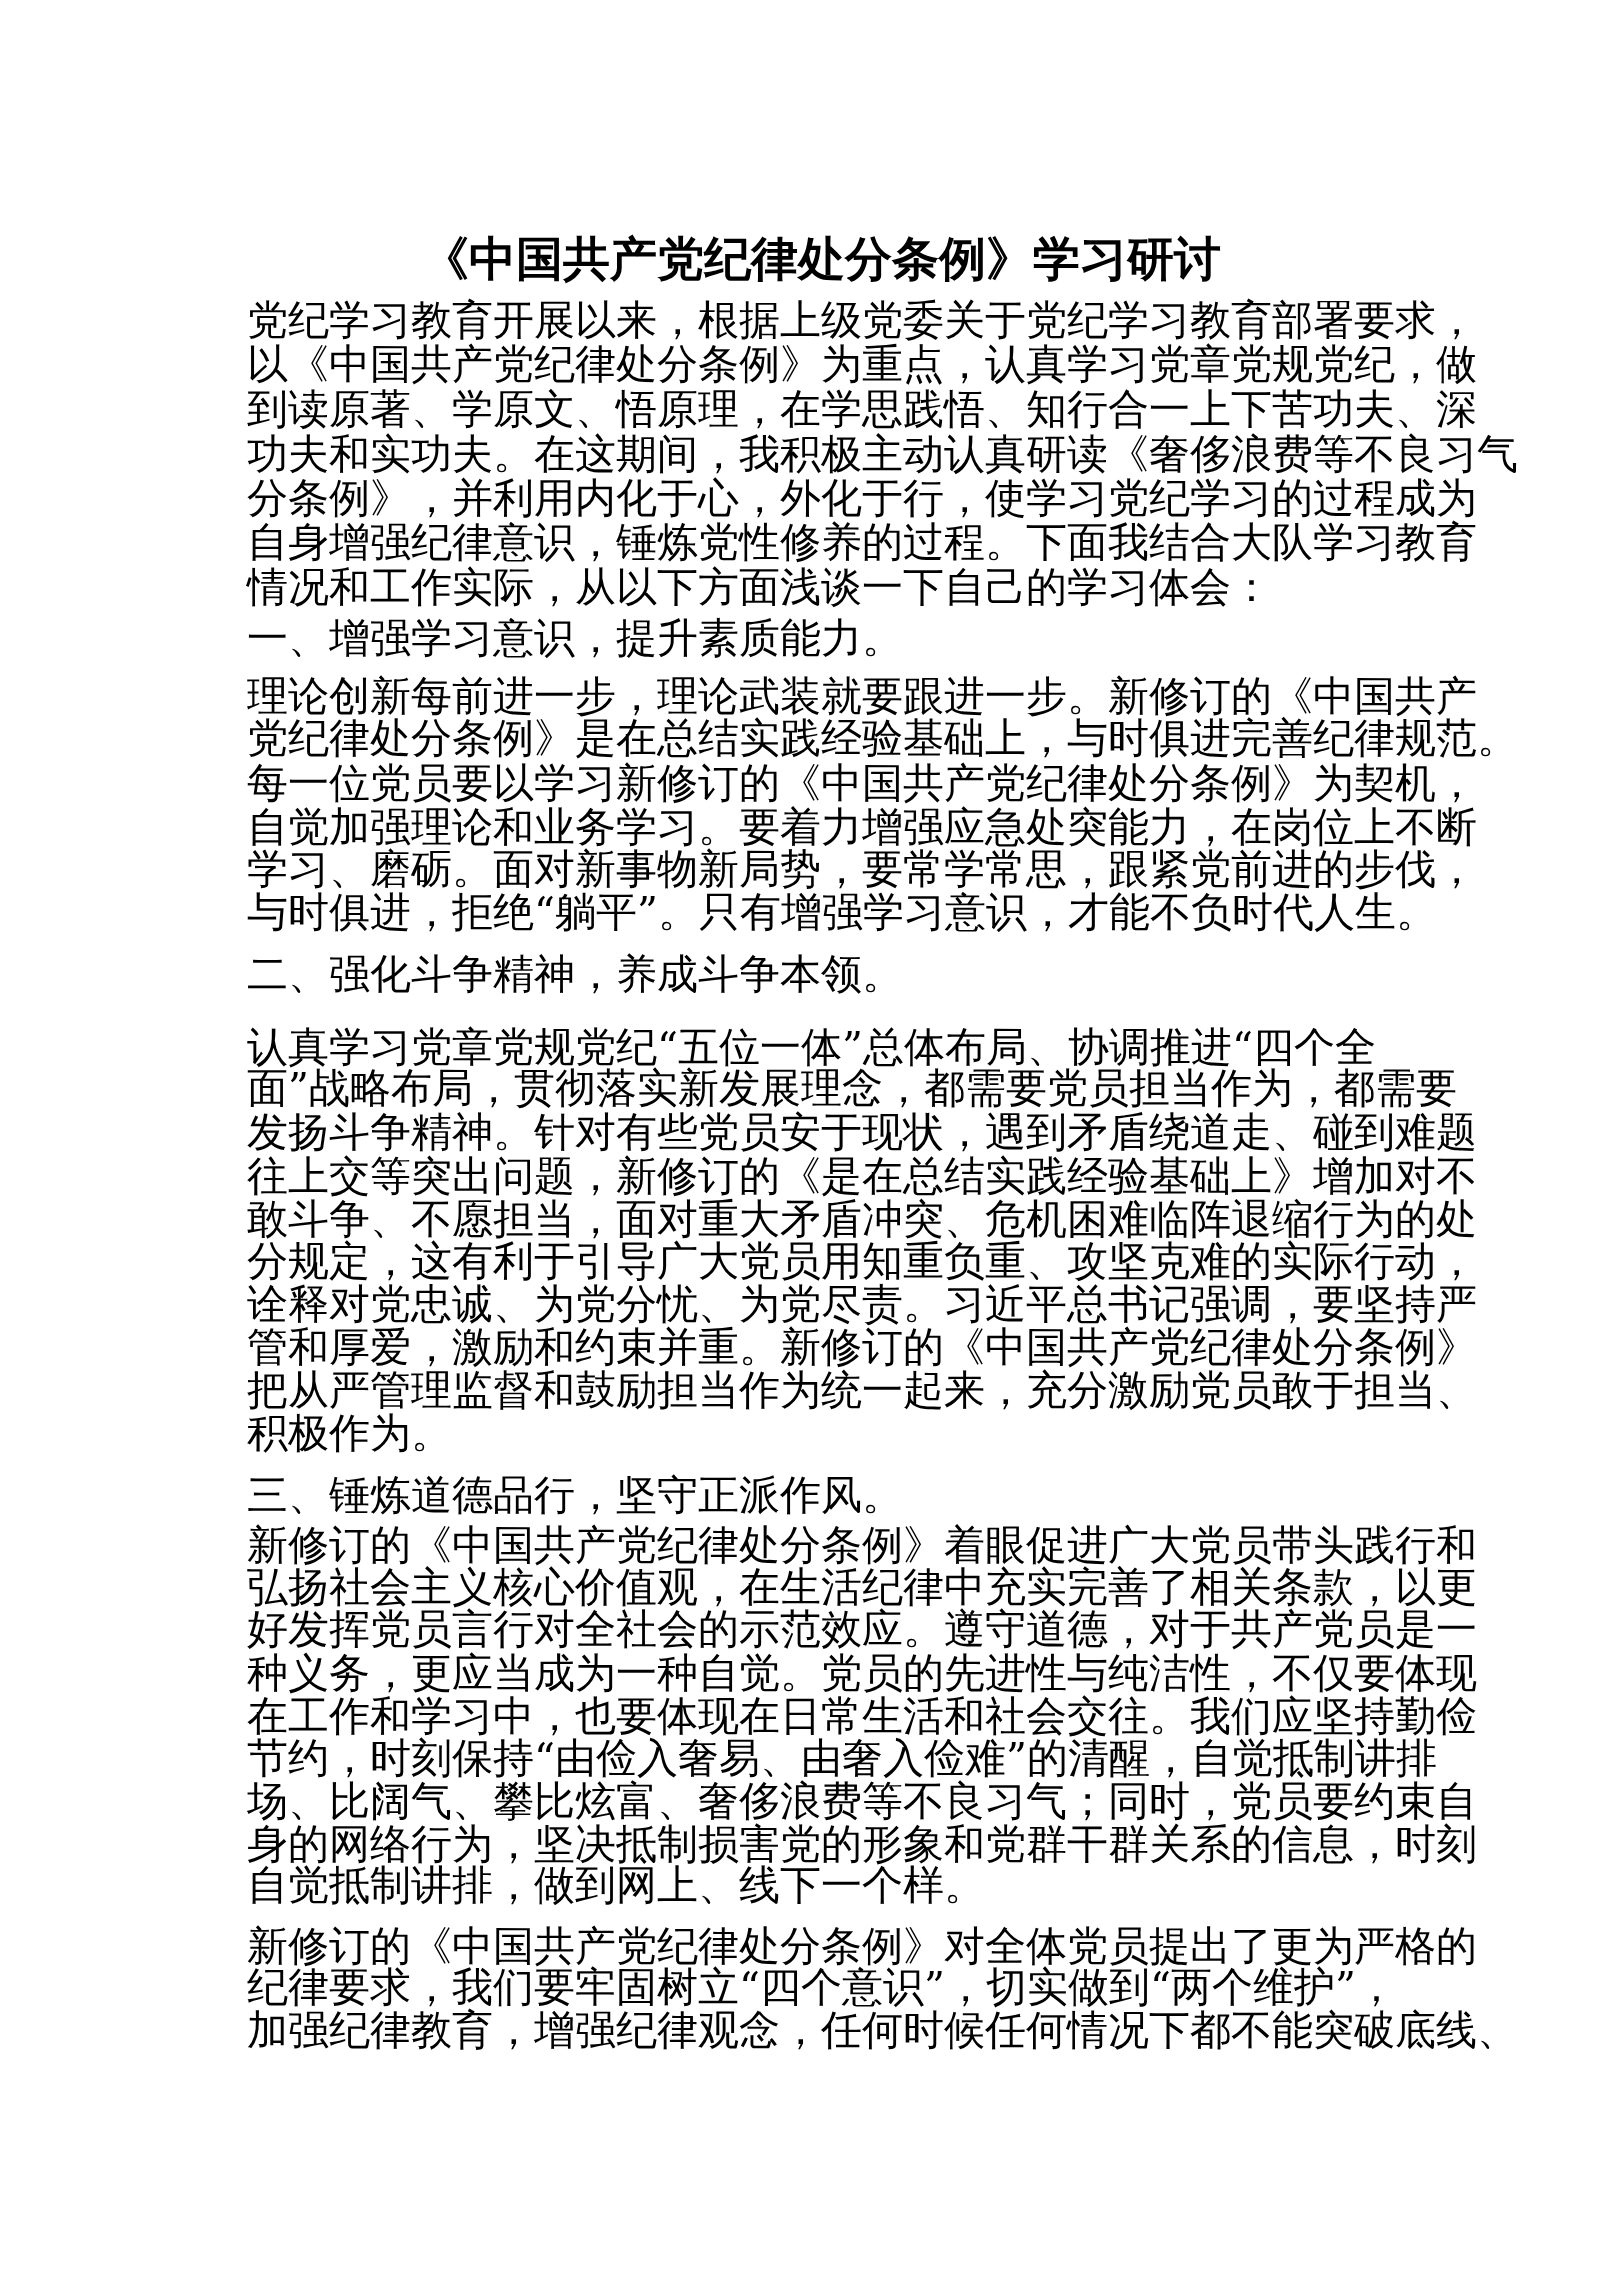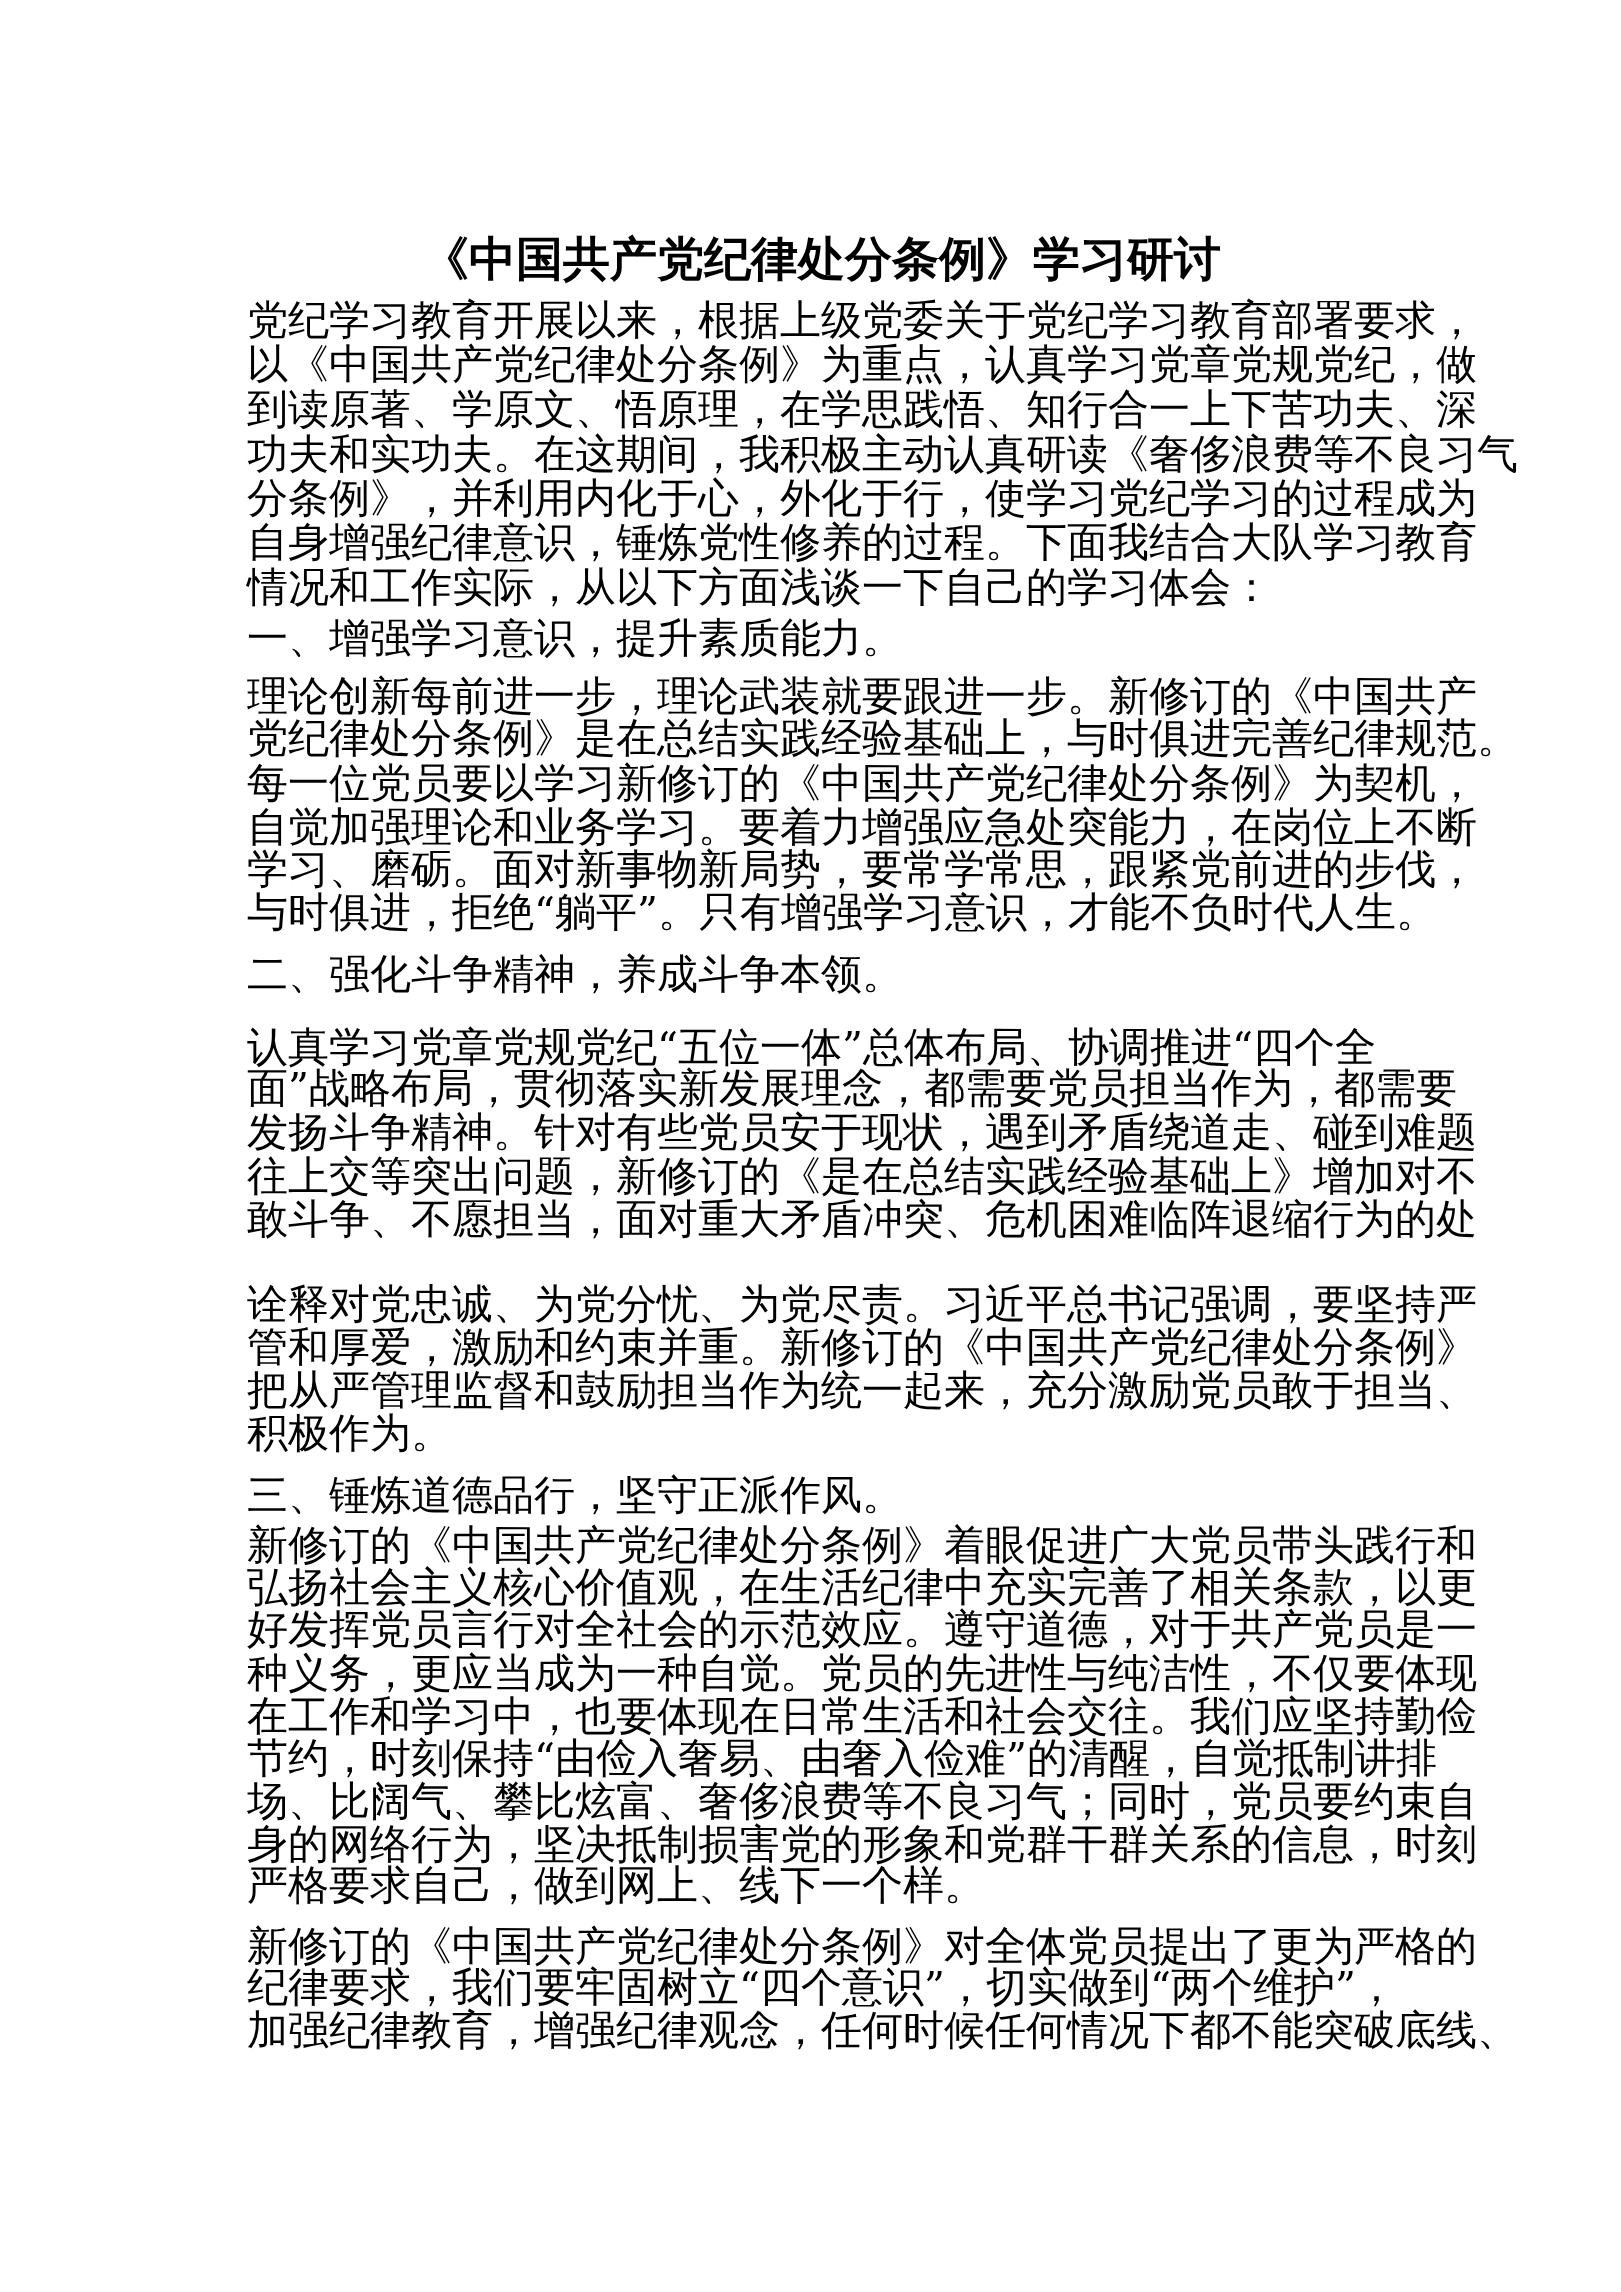--- a/index.html
+++ b/index.html
@@ -67,34 +67,35 @@
   <div class="line" style="top:849px">学习、磨砺。面对新事物新局势，要常学常思，跟紧党前进的步伐，</div>
   <div class="line" style="top:892px">与时俱进，拒绝“躺平”。只有增强学习意识，才能不负时代人生。</div>
 
   <div class="line" style="top:954px">二、强化斗争精神，养成斗争本领。</div>
 
   <div class="line" style="top:1027px">认真学习党章党规党纪“五位一体”总体布局、协调推进“四个全</div>
   <div class="line" style="top:1068px">面”战略布局，贯彻落实新发展理念，都需要党员担当作为，都需要</div>
   <div class="line" style="top:1112px">发扬斗争精神。针对有些党员安于现状，遇到矛盾绕道走、碰到难题</div>
   <div class="line" style="top:1156px">往上交等突出问题，新修订的《是在总结实践经验基础上》增加对不</div>
   <div class="line" style="top:1199px">敢斗争、不愿担当，面对重大矛盾冲突、危机困难临阵退缩行为的处</div>
+  <div class="line" style="top:1241px">分规定，这有利于引导广大党员用知重负重、攻坚克难的实际行动，</div>
   <div class="line" style="top:1284px">诠释对党忠诚、为党分忧、为党尽责。习近平总书记强调，要坚持严</div>
   <div class="line" style="top:1327px">管和厚爱，激励和约束并重。新修订的《中国共产党纪律处分条例》</div>
   <div class="line" style="top:1370px">把从严管理监督和鼓励担当作为统一起来，充分激励党员敢于担当、</div>
   <div class="line" style="top:1413px">积极作为。</div>
 
   <div class="line" style="top:1475px">三、锤炼道德品行，坚守正派作风。</div>
 
   <div class="line" style="top:1525px">新修订的《中国共产党纪律处分条例》着眼促进广大党员带头践行和</div>
   <div class="line" style="top:1609px">好发挥党员言行对全社会的示范效应。遵守道德，对于共产党员是一</div>
   <div class="line" style="top:1567px">弘扬社会主义核心价值观，在生活纪律中充实完善了相关条款，以更</div>
   <div class="line" style="top:1696px">在工作和学习中，也要体现在日常生活和社会交往。我们应坚持勤俭</div>
   <div class="line" style="top:1653px">种义务，更应当成为一种自觉。党员的先进性与纯洁性，不仅要体现</div>
   <div class="line" style="top:1738px">节约，时刻保持“由俭入奢易、由奢入俭难”的清醒，自觉抵制讲排</div>
   <div class="line" style="top:1781px">场、比阔气、攀比炫富、奢侈浪费等不良习气；同时，党员要约束自</div>
   <div class="line" style="top:1824px">身的网络行为，坚决抵制损害党的形象和党群干群关系的信息，时刻</div>
-  <div class="line" style="top:1865px">严格要求自己，做到网上、线下一个样。</div>
+  <div class="line" style="top:1865px">自觉抵制讲排，做到网上、线下一个样。</div>
 
   <div class="line" style="top:1926px">新修订的《中国共产党纪律处分条例》对全体党员提出了更为严格的</div>
   <div class="line" style="top:1967px">纪律要求，我们要牢固树立“四个意识”，切实做到“两个维护”，</div>
   <div class="line" style="top:2010px">加强纪律教育，增强纪律观念，任何时候任何情况下都不能突破底线、</div>
 </div>
 
 
 </body></html>

